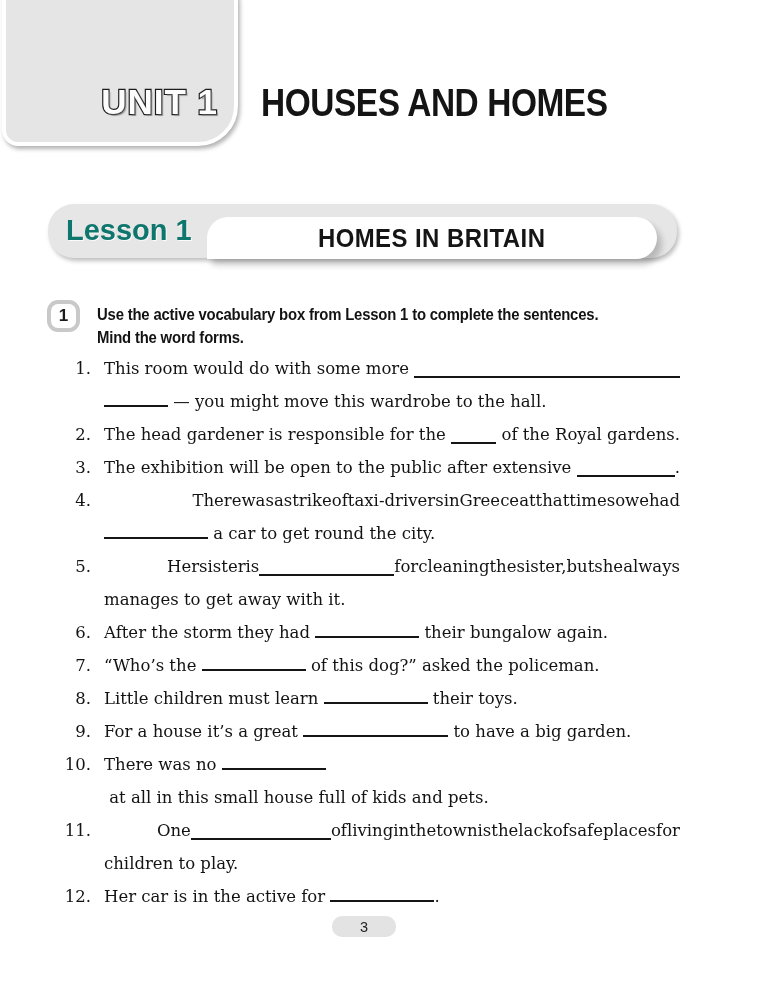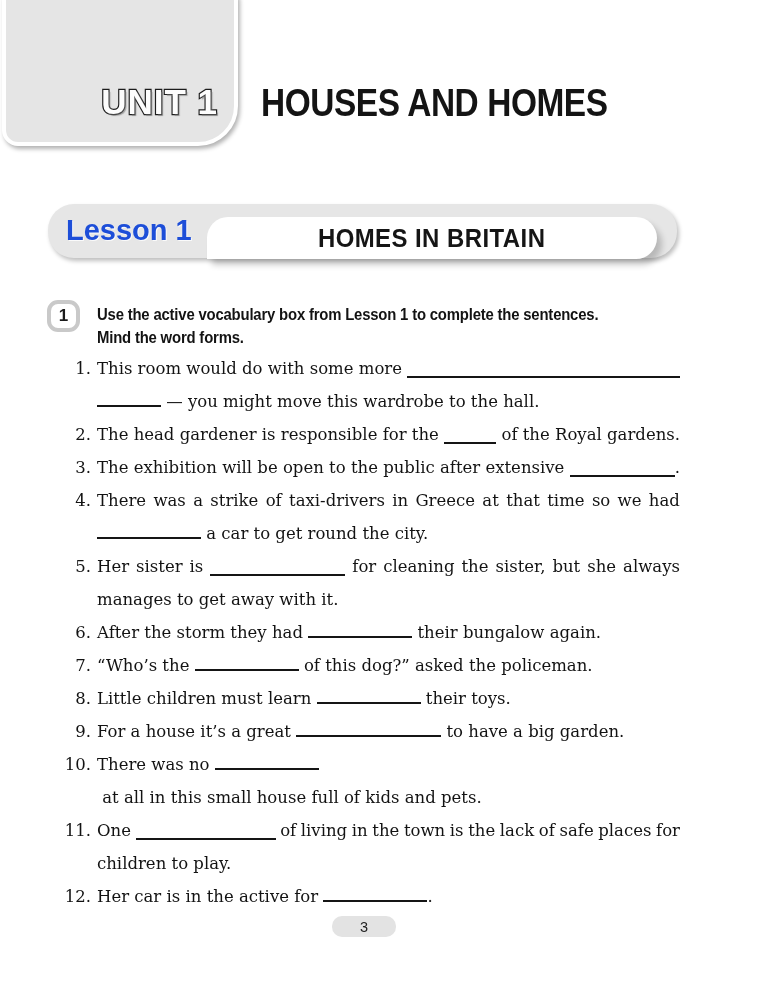--- a/index.html
+++ b/index.html
@@ -31,21 +31,21 @@
   }
 
   
   .lesson-banner {
     position: absolute; left: 48px; top: 204px; width: 629px; height: 54px;
     background: #e6e6e6; border-radius: 26px;
     box-shadow: 2px 3px 4px rgba(0,0,0,0.25);
   }
   .lesson-label {
     position: absolute; left: 18px; top: 0; height: 54px; line-height: 52px;
-    font-size: 29px; font-weight: 700; color: #1d4ed8; white-space: nowrap;
+    font-size: 29px; font-weight: 700; color: #0f766e; white-space: nowrap;
     text-shadow: 1px 1px 0 rgba(255,255,255,0.8);
   }
   .lesson-tab {
     position: absolute; left: 207px; top: 217px; width: 450px; height: 42px;
     background: #ffffff; border-radius: 22px 22px 22px 0;
     box-shadow: 5px 6px 6px rgba(0,0,0,0.20);
     display: flex; align-items: center; justify-content: center;
   }
   .lesson-title {
     display: inline-block; font-size: 26px; font-weight: 700; color: #151515;
@@ -70,24 +70,24 @@
 
   
   .items {
     position: absolute; left: 56px; top: 352px; width: 624px;
     margin: 0; padding: 0; list-style: none;
     font-family: "DejaVu Serif", "Liberation Serif", serif;
     font-size: 16.5px; color: #131313;
   }
   .item { display: flex; }
   .num { width: 35px; margin-right: 6px; text-align: right; line-height: 33px; flex-shrink: 0; }
-  .body { flex: 1; min-width: 0; }
+  .body { flex: 1; min-width: 0; margin-left: 7px; }
   .line { line-height: 33px; min-height: 33px; }
   .line.flex { display: flex; align-items: baseline; }
-  .line.justify { justify-content: space-between; }
+  .line.justify { justify-content: flex-end; }
   .t { white-space: pre; }
   .w { white-space: nowrap; }
   .blank {
     display: inline-block; border-bottom: 2px solid #151515;
     line-height: 12px; font-size: 12px; flex-shrink: 0; overflow: hidden;
   }
   .blank.fill { flex: 1 1 auto; }
 
   
   .page-pill {

